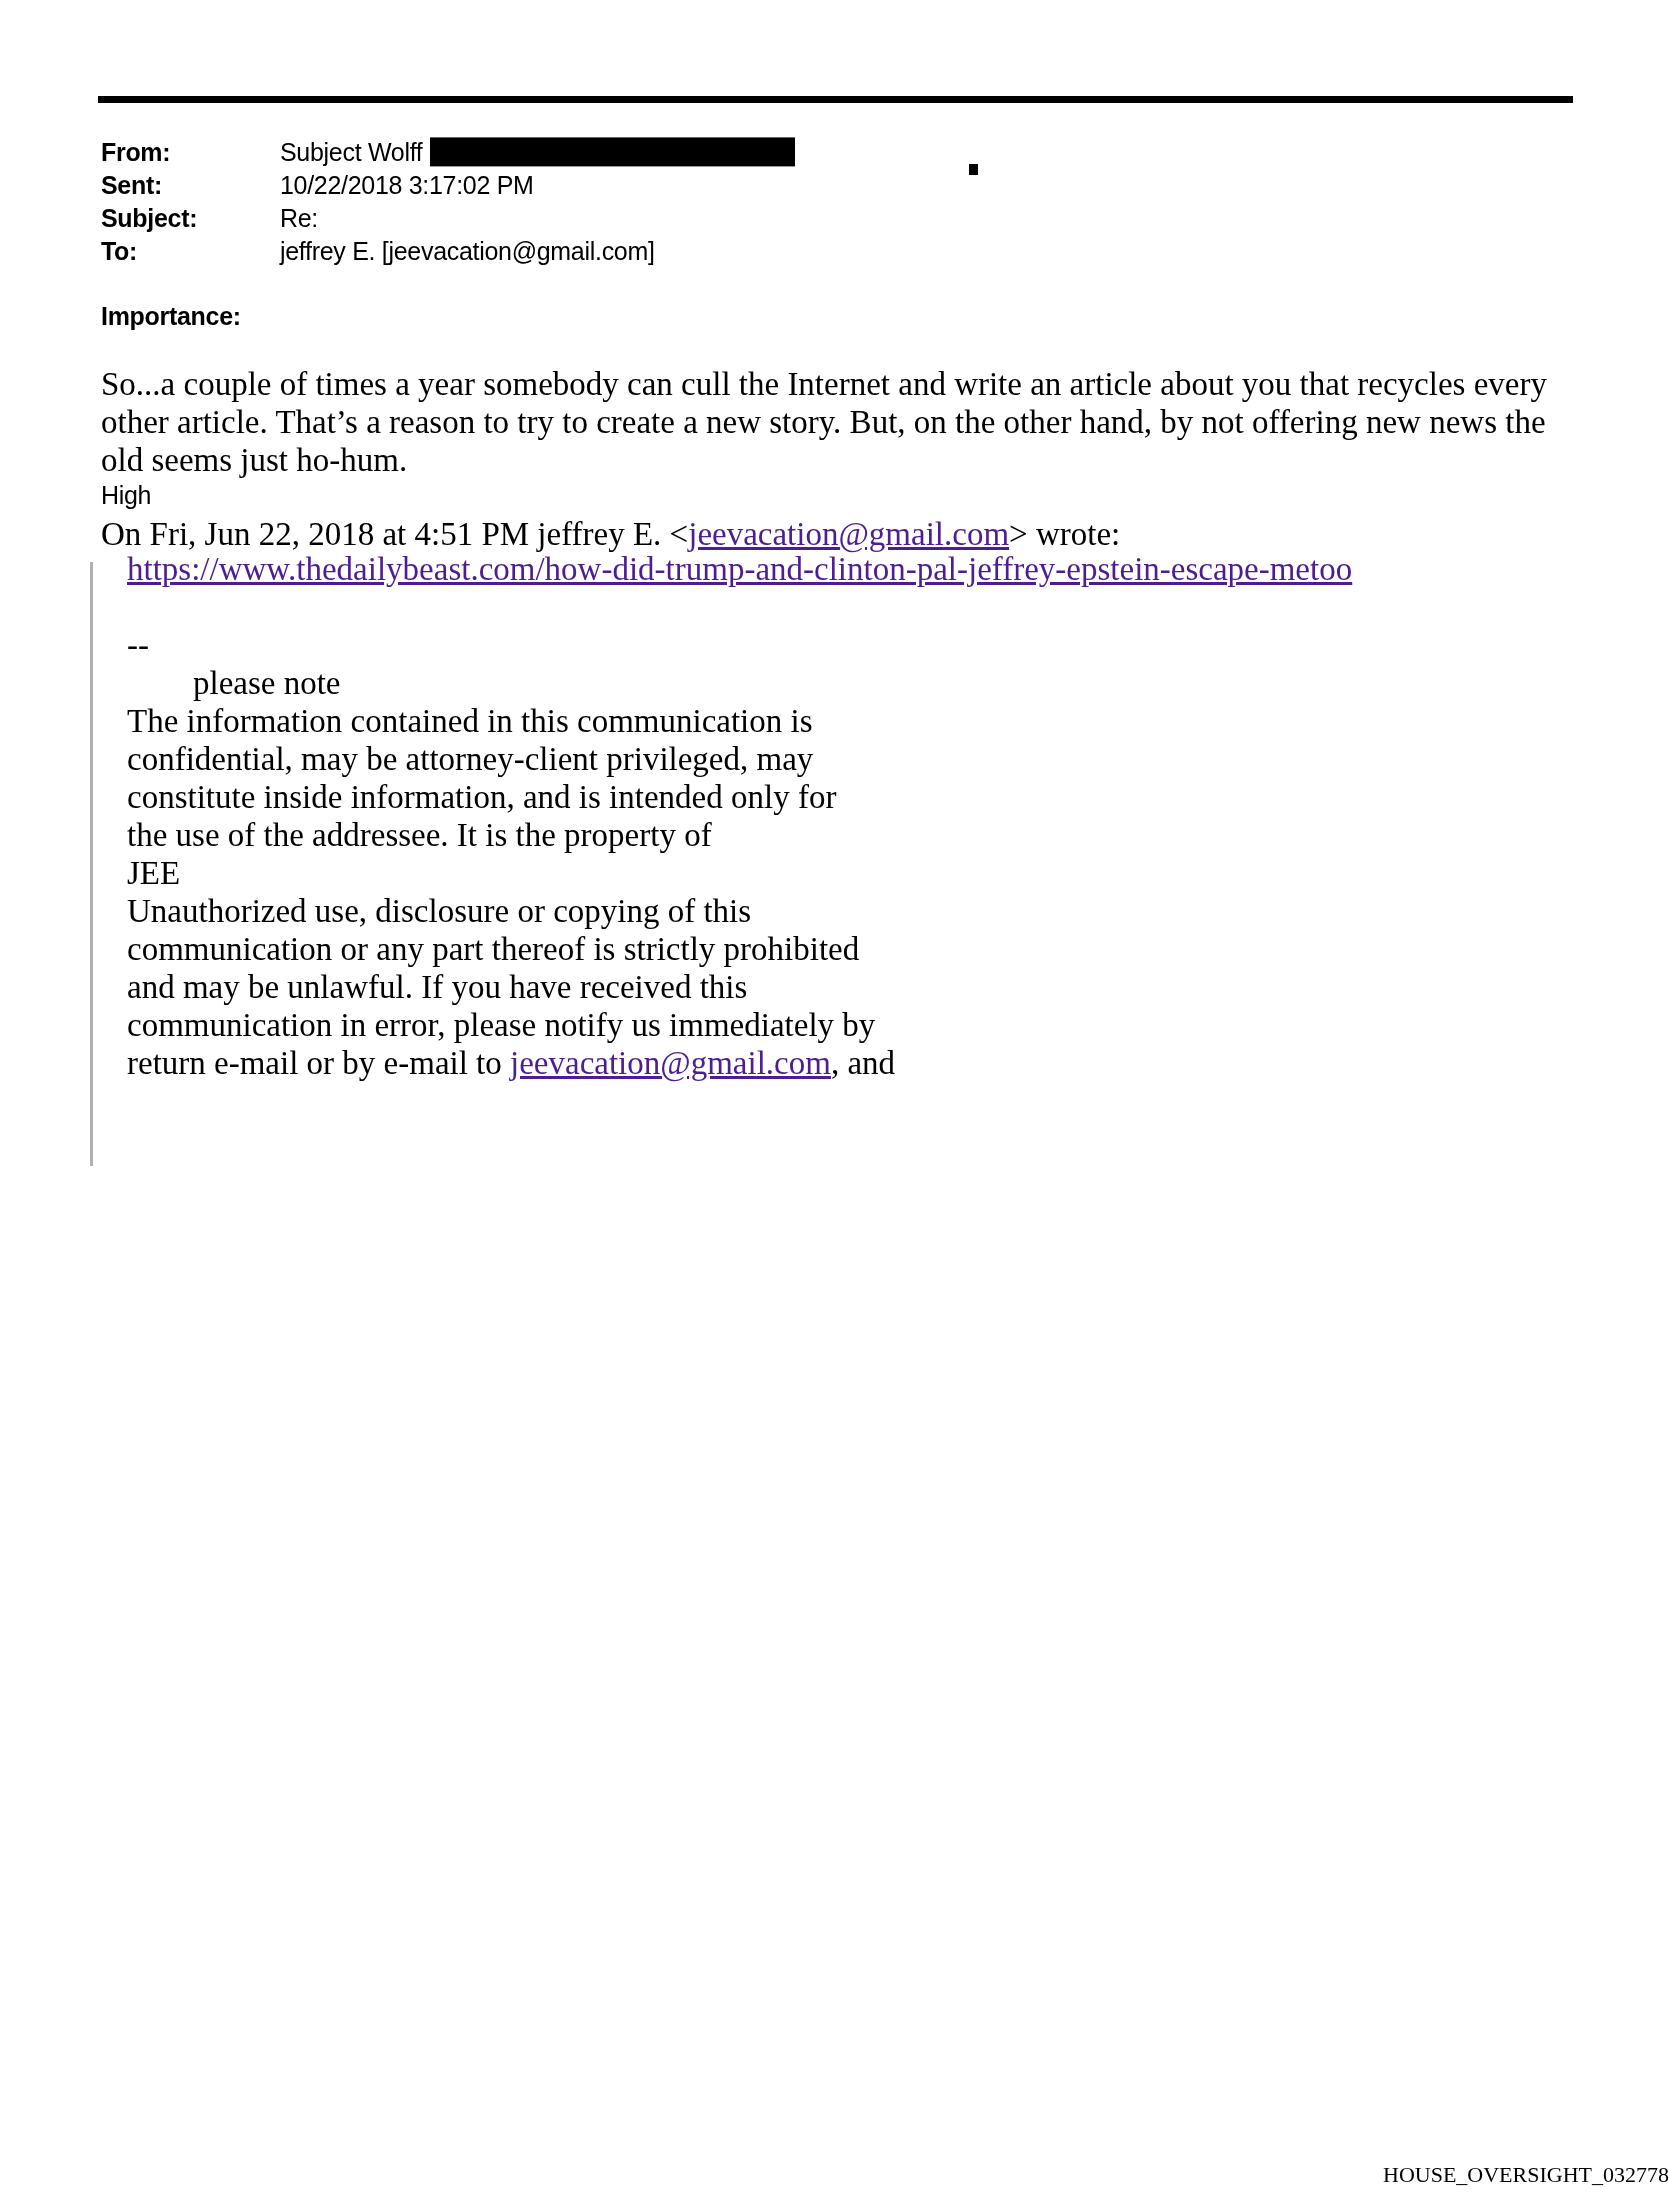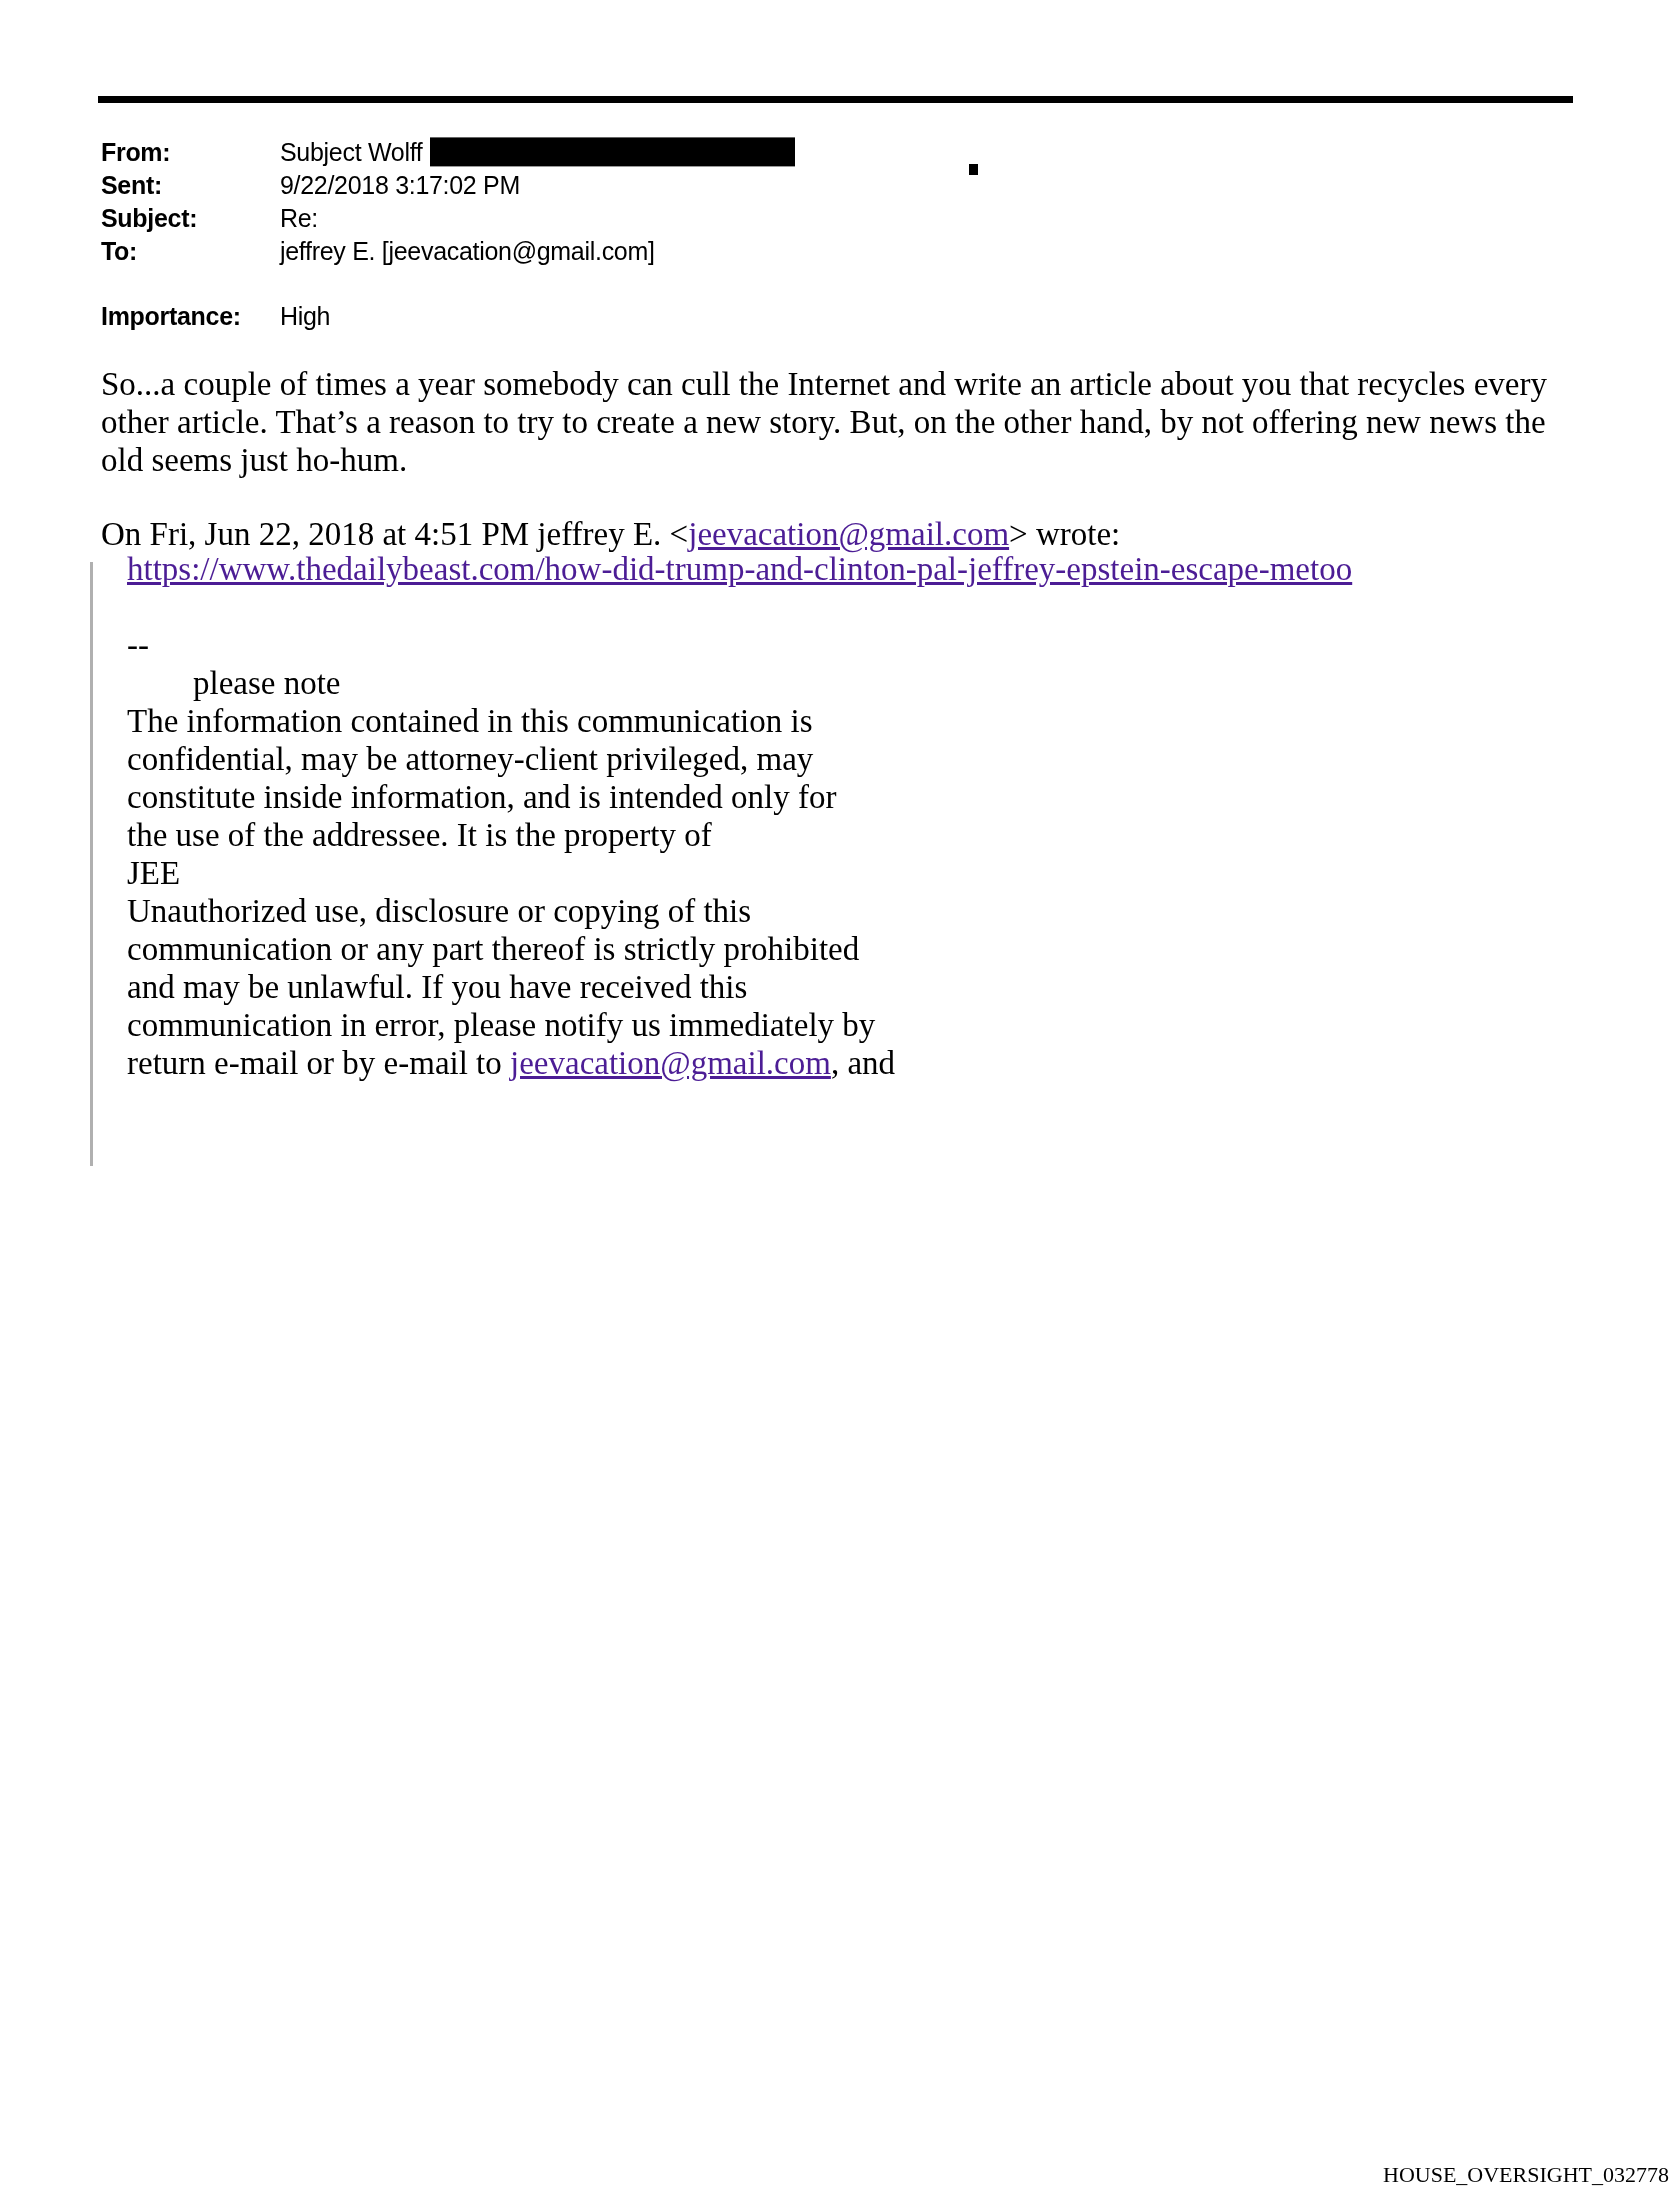--- a/index.html
+++ b/index.html
@@ -22,21 +22,21 @@
     position: absolute;
     left: 101px; top: 136px;
     font-family: "Liberation Sans", sans-serif;
     font-size: 25px;
     line-height: 33px;
     letter-spacing: -0.3px;
   }
   .header-row { display: flex; align-items: baseline; }
   .field-label { width: 179px; font-weight: bold; flex: 0 0 179px; }
   .field-value { white-space: pre; }
-  .importance-row { margin-top: 32px; }
+  .importance-row { margin-top: 32px; flex-direction: column; }
   .redaction-bar {
     display: inline-block;
     width: 365px; height: 29.5px;
     background: #000000;
     vertical-align: middle;
     margin-left: 7.9px;
     transform: translateY(-2.6px);
   }
   .scan-artifact {
     position: absolute;
@@ -96,21 +96,21 @@
 
   <div class="top-rule"></div>
 
   <div class="email-header">
     <div class="header-row">
       <span class="field-label">From:</span>
       <span class="field-value"><span>Subject Wolff</span><span class="redaction-bar"></span></span>
     </div>
     <div class="header-row">
       <span class="field-label">Sent:</span>
-      <span class="field-value">9/22/2018 3:17:02 PM</span>
+      <span class="field-value">10/22/2018 3:17:02 PM</span>
     </div>
     <div class="header-row">
       <span class="field-label">Subject:</span>
       <span class="field-value">Re:</span>
     </div>
     <div class="header-row">
       <span class="field-label">To:</span>
       <span class="field-value">jeffrey E. [jeevacation@gmail.com]</span>
     </div>
     <div class="header-row importance-row">

